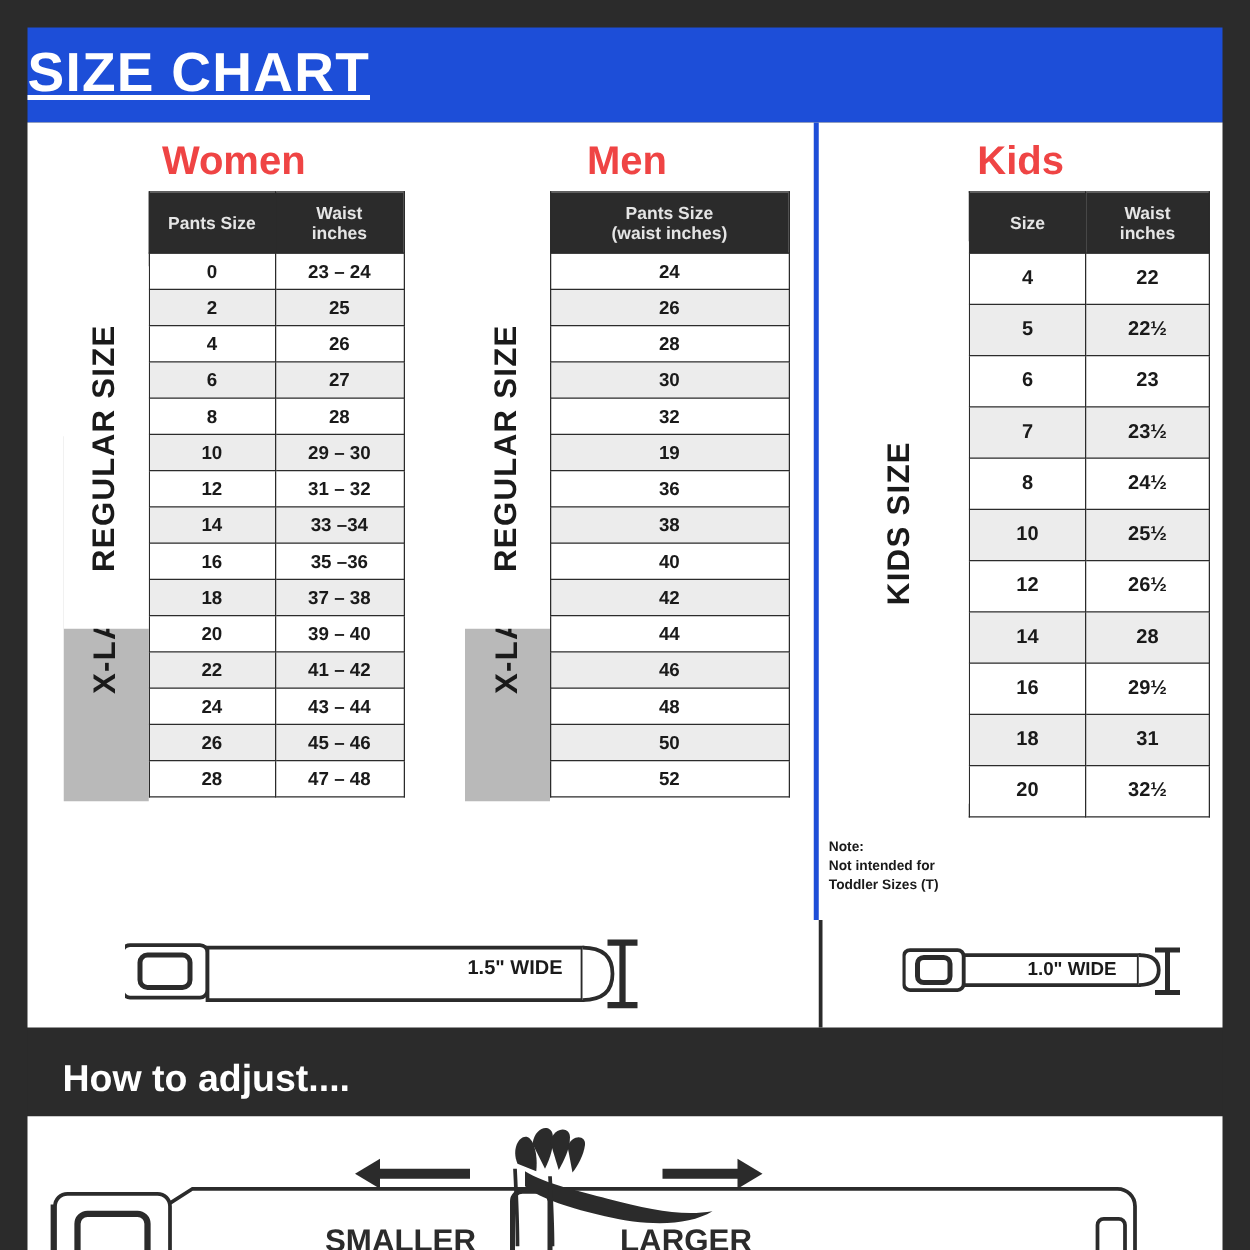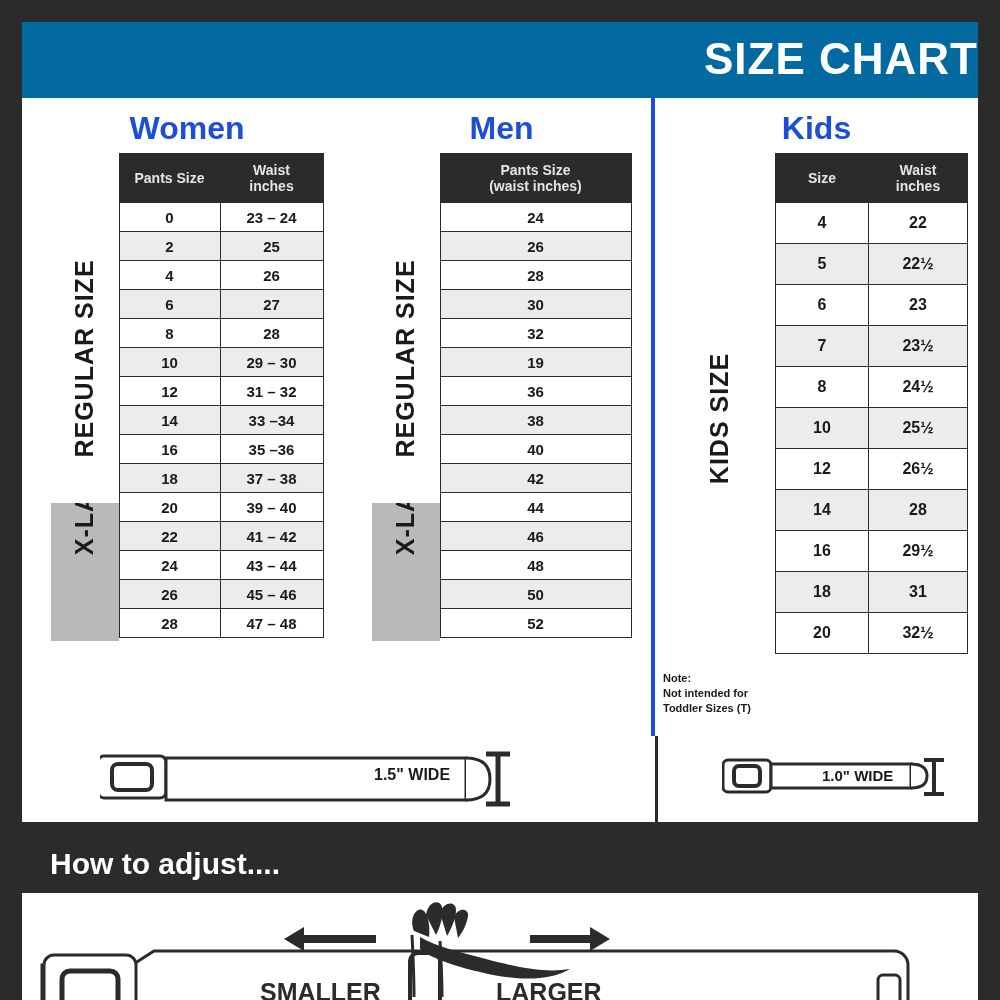--- a/index.html
+++ b/index.html
@@ -5,34 +5,35 @@
   html,body{margin:0;padding:0;}
   body{
     width:1000px;height:1000px;
     background:#2b2b2b;
     font-family:"Liberation Sans", sans-serif;
     color:#1a1a1a;
     overflow:hidden;
   }
   .page{position:relative;width:1000px;height:1000px;box-sizing:border-box;padding:22px;}
   .title-bar{
-    background:#0369a1;color:#fff;text-align:right;
+    background:#1d4ed8;color:#fff;text-align:left;
     font-size:44px;font-weight:bold;letter-spacing:1px;
     padding:12px 0 14px 0;
+    text-decoration:underline;
   }
   .white-panel{background:#fff;}
   .panel-top{
     display:flex;height:638px;border-bottom:0;
   }
   .col{box-sizing:border-box;position:relative;}
   .col-women{width:330px;}
   .col-men{width:303px;border-right:4px solid #1d4ed8;}
   .col-kids{width:323px;}
   .col-head{
-    text-align:center;font-size:32px;font-weight:bold;color:#1d4ed8;
+    text-align:center;font-size:32px;font-weight:bold;color:#ef4444;
     padding:12px 0 6px 0;
   }
   .tbl-wrap{display:flex;justify-content:center;}
   
   .vert-col{position:relative;width:68px;}
   .vert-band{
     position:absolute;left:0;width:68px;
     display:flex;align-items:center;justify-content:center;
   }
   .vert-text{

